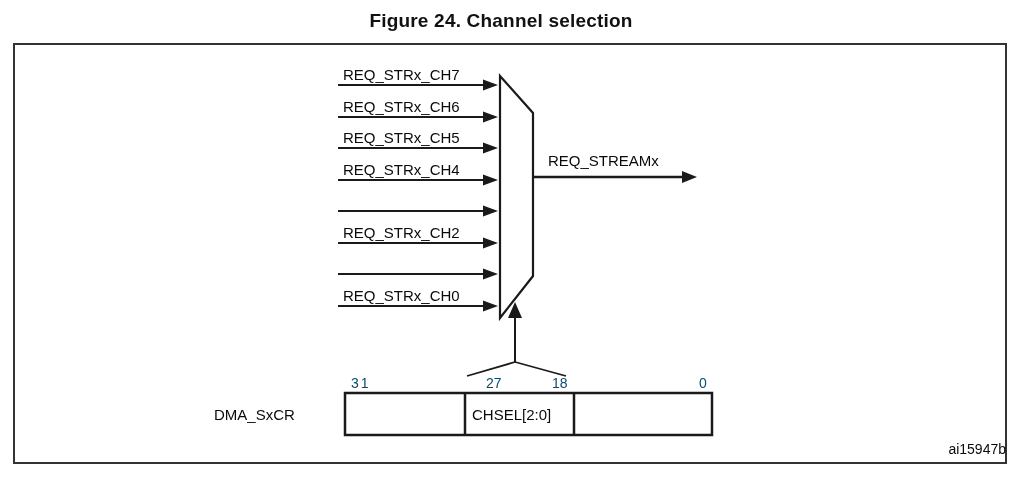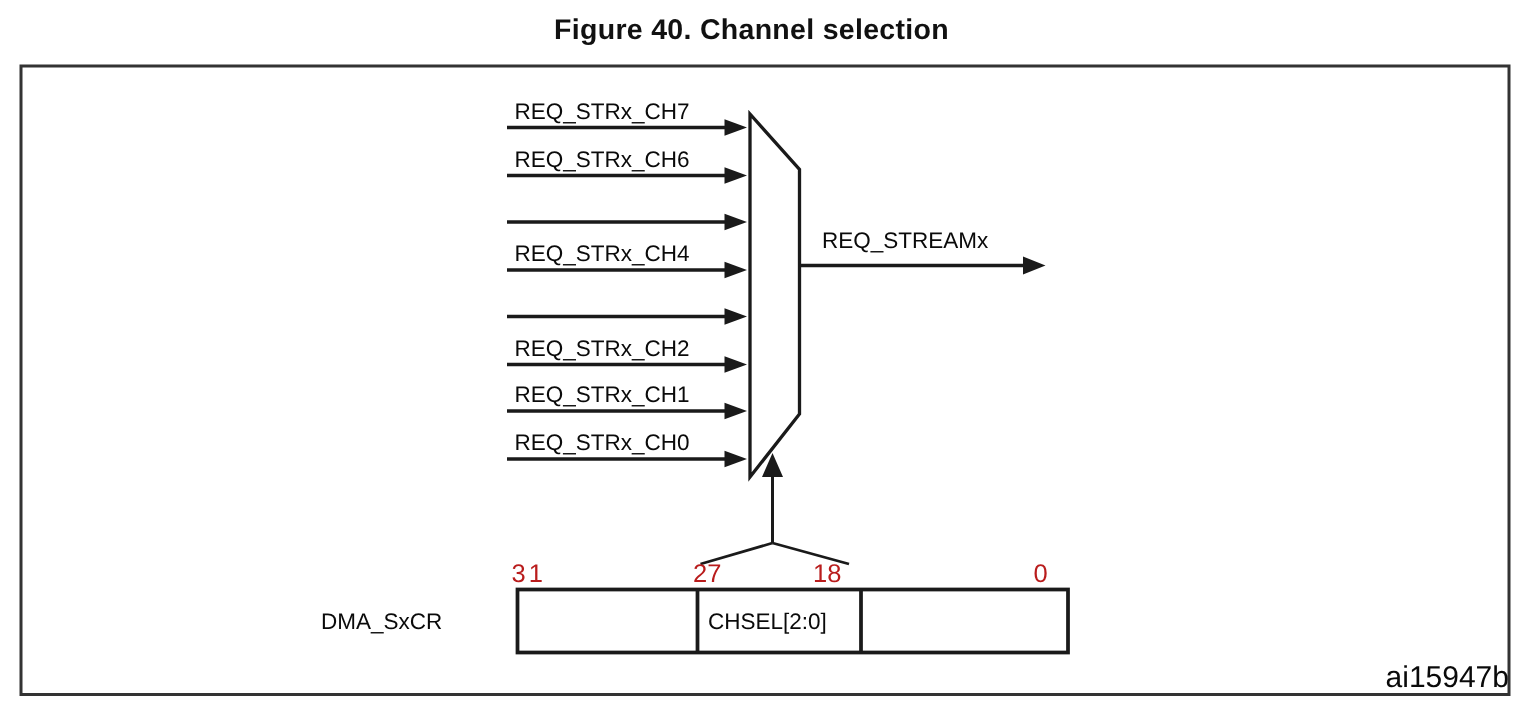--- a/index.html
+++ b/index.html
@@ -12,29 +12,29 @@
     position:absolute;left:0;top:10px;width:1002px;text-align:center;
     font-size:19px;font-weight:bold;letter-spacing:.2px;color:#111;
   }
   .frame{
     position:absolute;left:13px;top:43px;width:994px;height:421px;
     border:2.5px solid #333;background:#fff;box-sizing:border-box;
   }
   .art{position:absolute;left:0;top:0;width:1024px;height:479px;}
   .lbl{position:absolute;font-size:15px;line-height:17px;white-space:nowrap;color:#0a0a0a;}
   .chan{left:343px;text-align:right;}
-  .bit{position:absolute;font-size:17px;line-height:14px;white-space:nowrap;color:#b91c1c;top:376px;}
-  .wm{position:absolute;font-size:20px;right:18px;top:441px;color:#0a0a0a;}
+  .bit{position:absolute;font-size:14px;line-height:14px;white-space:nowrap;color:#0c4a6e;top:376px;margin-left:10px;}
+  .wm{position:absolute;font-size:14px;right:18px;top:441px;color:#0a0a0a;}
 </style>
 </head>
 <body>
 
 <div class="stage">
 
-  <div class="title">Figure 40. Channel selection</div>
+  <div class="title">Figure 24. Channel selection</div>
 
   <div class="frame"></div>
 
   <svg class="art" viewBox="0 0 1024 479" xmlns="http://www.w3.org/2000/svg">
 
     <polygon points="500,76 533,113 533,276 500,318" fill="#ffffff" stroke="#1a1a1a" stroke-width="2.2" stroke-linejoin="miter"></polygon>
 
     <g stroke="#1a1a1a" stroke-width="2.2" fill="#1a1a1a">
       <line x1="338" y1="85" x2="484" y2="85"></line>  
         <polygon points="483,79.5 498,85 483,90.5" stroke="none"></polygon>
@@ -71,31 +71,31 @@
 
     <g stroke="#1a1a1a" stroke-width="2.5" fill="none">
       <rect x="345" y="393" width="367" height="42" fill="#ffffff"></rect>
       <line x1="465" y1="393" x2="465" y2="435"></line>
       <line x1="574" y1="393" x2="574" y2="435"></line>
     </g>
   </svg>
 
   <div class="lbl chan" style="top:66px">REQ_STRx_CH7</div>
   <div class="lbl chan" style="top:98px">REQ_STRx_CH6</div>
+  <div class="lbl chan" style="top:129px">REQ_STRx_CH5</div>
   <div class="lbl chan" style="top:161px">REQ_STRx_CH4</div>
   <div class="lbl chan" style="top:224px">REQ_STRx_CH2</div>
-  <div class="lbl chan" style="top:255px">REQ_STRx_CH1</div>
   <div class="lbl chan" style="top:287px">REQ_STRx_CH0</div>
 
   <div class="lbl" style="left:548px;top:152px">REQ_STREAMx</div>
 
   <div class="lbl" style="left:214px;top:406px">DMA_SxCR</div>
 
   <div class="lbl" style="left:472px;top:406px">CHSEL[2:0]</div>
 
   <div class="bit" style="left:341px;letter-spacing:2px">31</div>
-  <div class="bit" style="left:462px">27</div>
+  <div class="bit" style="left:476px">27</div>
   <div class="bit" style="left:542px">18</div>
   <div class="bit" style="left:689px">0</div>
 
   <div class="wm">ai15947b</div>
 
 </div>
 
 </body></html>

